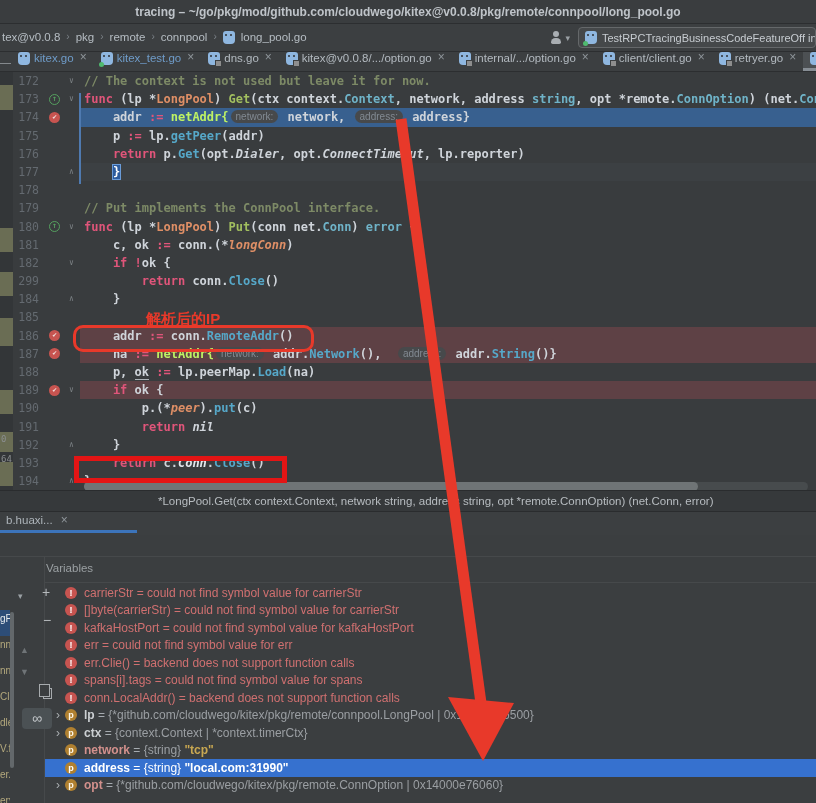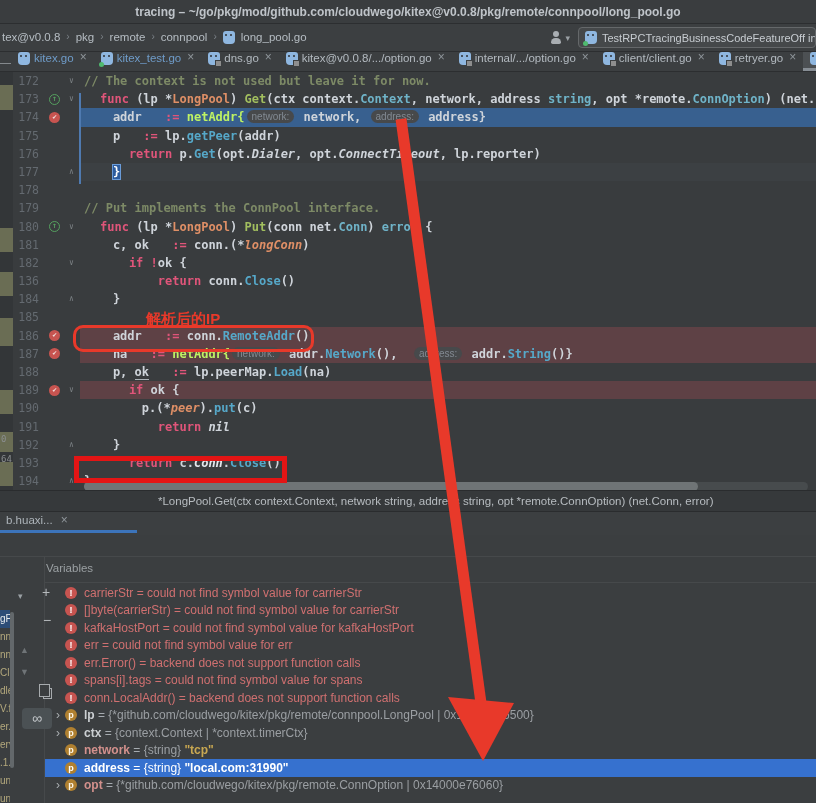--- a/index.html
+++ b/index.html
@@ -67,21 +67,21 @@
   .line.bg-exec .codeln { background:var(--c-exec-line,#38608f); }
   .line.bg-bp .codeln { background:var(--c-breakpoint-line,#5e4145); }
   .line.bg-cur .codeln { background:#40444780; }
   .exec-gutter-line { position:absolute; left:79px; top:21px; width:2px; height:91px;
     background:#4f7ab0; z-index:2; }
   .bp-ico { width:11px; height:11px; border-radius:50%; background:#c75450; color:#f2e3e2;
     font-size:7px; line-height:11px; text-align:center; font-weight:700; }
   .ovr-ico { width:11px; height:11px; border-radius:50%; border:1.5px solid #55a05f;
     color:#55a05f; font-size:8px; line-height:8px; text-align:center; font-weight:700; }
   .t-cm { color:#7d8a66; }
-  .t-kw { color:#e0557a;margin-left:16px; }
+  .t-kw { color:#e0557a; }
   .t-fn { color:#a2bf5f; }
   .t-mth { color:#56a8c9;text-align:center; }
   .t-ty { color:#6fb3c8; }
   .t-st { color:#df8f66; }
   .t-sti { color:#df8f66; font-style:italic; }
   .t-na { color:#bef264; }
   .t-wh { color:#cfd4da; }
   .t-it { color:#cfd4da; font-style:italic; }
   .t-bi { color:#e3e7ec; font-style:italic; font-weight:700; }
   .t-u { color:#cfd4da; border-bottom:1px solid #aeb4b9; }
@@ -107,21 +107,21 @@
     background:var(--c-accent-blue-tab,#3c74bb); }
 
   
   .dbg { position:relative; height:268px; background:#3b3e40; overflow:hidden; }
   .dbg-topline { position:absolute; left:0; top:21px; right:0; height:1px; background:#46494b; }
   .dbg-vtitle { position:absolute; left:46px; top:27px; font-size:11.5px; color:#9ba0a3; }
   .dbg-headline { position:absolute; left:44px; top:47px; right:0; height:1px; background:#46494b; }
   .dbg-vline { position:absolute; left:44px; top:21px; bottom:0; width:1px; background:#46494b; }
 
   .rail { position:absolute; left:0; top:75px; width:10px; overflow:hidden; }
-  .rail-item { height:18px; line-height:18px; font-size:10px; color:#b3a87c; white-space:nowrap; }
+  .rail-item { height:26px; line-height:18px; font-size:10px; color:#b3a87c; white-space:nowrap; }
   .rail-item.sel { background:#2d4d77; color:#e8ecef; }
   .rail-sb { position:absolute; left:10px; top:77px; width:4px; height:156px;
     border-radius:2px; background:#63686b; }
 
   .dbg-tool { position:absolute; color:#b6babd; font-size:14px; line-height:14px; }
   .dbg-tool.dis { color:#6f7477; font-size:9px; }
   .tri-down { font-size:9px; color:#9aa0a4; }
   .copy-ico { position:absolute; width:9px; height:11px; border:1.5px solid #a7abae; background:#3b3e40; }
   .copy-ico:before { content:""; position:absolute; left:-5px; top:-5px; width:9px; height:11px;
     border:1.5px solid #a7abae; background:#3b3e40; }
@@ -313,21 +313,21 @@
           <span class="gfold"></span>
           <span class="codeln"><span class="t-wh">    c, ok </span><span class="t-kw">:=</span><span class="t-wh"> conn.(*</span><span class="t-sti">longConn</span><span class="t-wh">)</span></span>
         </div>
         <div class="line">
           <span class="gnum">182</span>
           <span class="gico"></span>
           <span class="gfold">∨</span>
           <span class="codeln"><span class="t-kw">    if !</span><span class="t-wh">ok {</span></span>
         </div>
         <div class="line">
-          <span class="gnum">136</span>
+          <span class="gnum">299</span>
           <span class="gico"></span>
           <span class="gfold"></span>
           <span class="codeln"><span class="t-kw">        return</span><span class="t-wh"> conn.</span><span class="t-mth">Close</span><span class="t-wh">()</span></span>
         </div>
         <div class="line">
           <span class="gnum">184</span>
           <span class="gico"></span>
           <span class="gfold">∧</span>
           <span class="codeln"><span class="t-wh">    }</span></span>
         </div>
@@ -471,21 +471,21 @@
           <span class="vico-slot">
             <span class="err-ico">!</span>
           </span>
           <span class="vtext"><span class="v-err">err = could not find symbol value for err</span></span>
         </div>
         <div class="vrow">
           <span class="chev-slot"></span>
           <span class="vico-slot">
             <span class="err-ico">!</span>
           </span>
-          <span class="vtext"><span class="v-err">err.Error() = backend does not support function calls</span></span>
+          <span class="vtext"><span class="v-err">err.Clie() = backend does not support function calls</span></span>
         </div>
         <div class="vrow">
           <span class="chev-slot"></span>
           <span class="vico-slot">
             <span class="err-ico">!</span>
           </span>
           <span class="vtext"><span class="v-err">spans[i].tags = could not find symbol value for spans</span></span>
         </div>
         <div class="vrow">
           <span class="chev-slot"></span>

